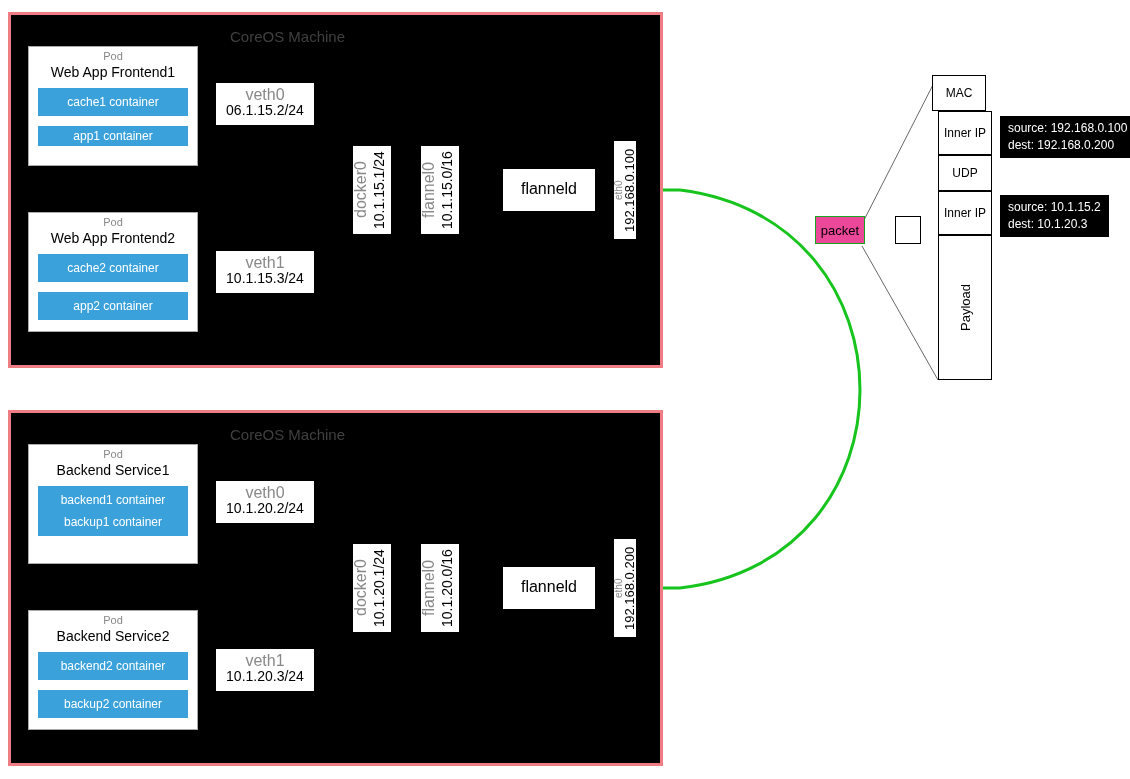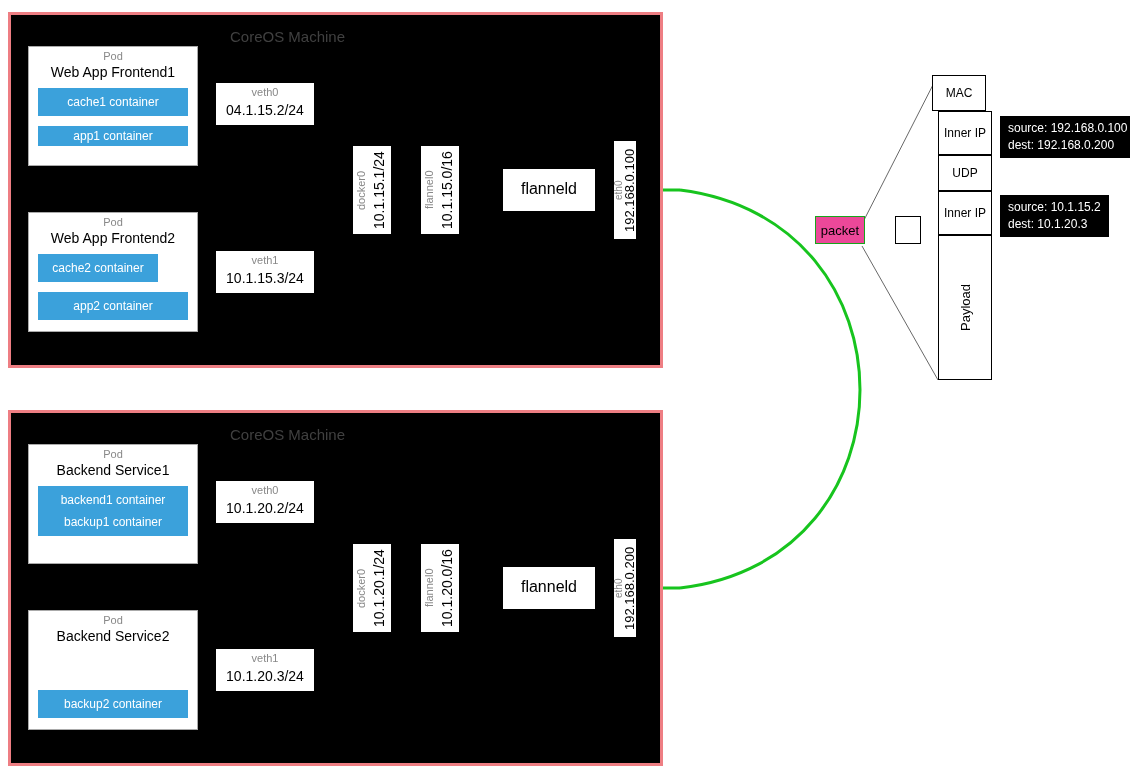--- a/index.html
+++ b/index.html
@@ -5,21 +5,21 @@
   html,body{margin:0;padding:0;font-family:"Helvetica Neue",Arial,sans-serif;font-size:13px;color:#000;background:#fff}
   #stage{position:relative;width:1130px;height:779px}
   .abs{position:absolute;box-sizing:border-box}
   .machine{border:3px solid #ee7e83;background:#000}
   .machine-title{color:#404040;font-size:15px;text-align:left}
   .pod{background:#fff;border:1px solid #aaa}
   .pod-label{color:#888;font-size:11px;text-align:center}
   .pod-title{color:#000;font-size:14px;text-align:center}
   .container{background:#3ba1db;color:#fff;font-size:12px;display:flex;align-items:center;justify-content:center}
   .ifbox{background:#fff;border:1px solid #000}
-  .iflabel{color:#888;font-size:11px;text-align:center}
+  .iflabel{color:#888;font-size:16px;text-align:center}
   .ifval{color:#000;font-size:14px;text-align:center}
   .vtext{writing-mode:vertical-rl;transform:rotate(180deg);display:flex;align-items:center;justify-content:center;white-space:nowrap}
   .flanneld-lbl{font-size:16px;text-align:center}
   .packet{background:#ec4899;border:1px solid #17a51b;font-size:13px;display:flex;align-items:center;justify-content:center}
   .pkt-cell{background:#fff;border:1px solid #000;font-size:12px;text-align:center;display:flex;align-items:center;justify-content:center}
   .tooltip{background:#000;color:#fff;font-size:12px;padding:4px 8px;line-height:1.4;white-space:nowrap}
   svg{position:absolute;left:0;top:0;pointer-events:none}
   .green{stroke:#17c41e;stroke-width:3;fill:none}
   .thin{stroke:#000;stroke-width:1;fill:none}
   .dot{fill:#0a7a0e}
@@ -90,26 +90,26 @@
 
 <div class="abs pod" style="left:28px;top:46px;width:170px;height:120px"></div>
 <div class="abs pod-label" style="left:28px;top:50px;width:170px">Pod</div>
 <div class="abs pod-title" style="left:28px;top:64px;width:170px">Web App Frontend1</div>
 <div class="abs container" style="left:38px;top:88px;width:150px;height:28px">cache1 container</div>
 <div class="abs container" style="left:38px;top:126px;width:150px;height:20px">app1 container</div>
 
 <div class="abs pod" style="left:28px;top:212px;width:170px;height:120px"></div>
 <div class="abs pod-label" style="left:28px;top:216px;width:170px">Pod</div>
 <div class="abs pod-title" style="left:28px;top:230px;width:170px">Web App Frontend2</div>
-<div class="abs container" style="left:38px;top:254px;width:120px;height:28px">cache2 container</div>
+<div class="abs container" style="left:38px;top:254px;width:150px;height:28px">cache2 container</div>
 <div class="abs container" style="left:38px;top:292px;width:150px;height:28px">app2 container</div>
 
 <div class="abs ifbox" style="left:215px;top:82px;width:100px;height:44px"></div>
 <div class="abs iflabel" style="left:215px;top:86px;width:100px">veth0</div>
-<div class="abs ifval" style="left:215px;top:102px;width:100px">04.1.15.2/24</div>
+<div class="abs ifval" style="left:215px;top:102px;width:100px">06.1.15.2/24</div>
 <div class="abs ifbox" style="left:215px;top:250px;width:100px;height:44px"></div>
 <div class="abs iflabel" style="left:215px;top:254px;width:100px">veth1</div>
 <div class="abs ifval" style="left:215px;top:270px;width:100px">10.1.15.3/24</div>
 
 <div class="abs ifbox" style="left:352px;top:145px;width:40px;height:90px"></div>
 <div class="abs vtext iflabel" style="left:354px;top:145px;width:14px;height:90px">docker0</div>
 <div class="abs vtext ifval" style="left:368px;top:145px;width:22px;height:90px">10.1.15.1/24</div>
 <div class="abs ifbox" style="left:420px;top:145px;width:40px;height:90px"></div>
 <div class="abs vtext iflabel" style="left:422px;top:145px;width:14px;height:90px">flannel0</div>
 <div class="abs vtext ifval" style="left:436px;top:145px;width:22px;height:90px">10.1.15.0/16</div>
@@ -124,20 +124,21 @@
 
 <div class="abs pod" style="left:28px;top:444px;width:170px;height:120px"></div>
 <div class="abs pod-label" style="left:28px;top:448px;width:170px">Pod</div>
 <div class="abs pod-title" style="left:28px;top:462px;width:170px">Backend Service1</div>
 <div class="abs container" style="left:38px;top:486px;width:150px;height:28px">backend1 container</div>
 <div class="abs container" style="left:38px;top:508px;width:150px;height:28px">backup1 container</div>
 
 <div class="abs pod" style="left:28px;top:610px;width:170px;height:120px"></div>
 <div class="abs pod-label" style="left:28px;top:614px;width:170px">Pod</div>
 <div class="abs pod-title" style="left:28px;top:628px;width:170px">Backend Service2</div>
+<div class="abs container" style="left:38px;top:652px;width:150px;height:28px">backend2 container</div>
 <div class="abs container" style="left:38px;top:690px;width:150px;height:28px">backup2 container</div>
 
 <div class="abs ifbox" style="left:215px;top:480px;width:100px;height:44px"></div>
 <div class="abs iflabel" style="left:215px;top:484px;width:100px">veth0</div>
 <div class="abs ifval" style="left:215px;top:500px;width:100px">10.1.20.2/24</div>
 <div class="abs ifbox" style="left:215px;top:648px;width:100px;height:44px"></div>
 <div class="abs iflabel" style="left:215px;top:652px;width:100px">veth1</div>
 <div class="abs ifval" style="left:215px;top:668px;width:100px">10.1.20.3/24</div>
 
 <div class="abs ifbox" style="left:352px;top:543px;width:40px;height:90px"></div>

